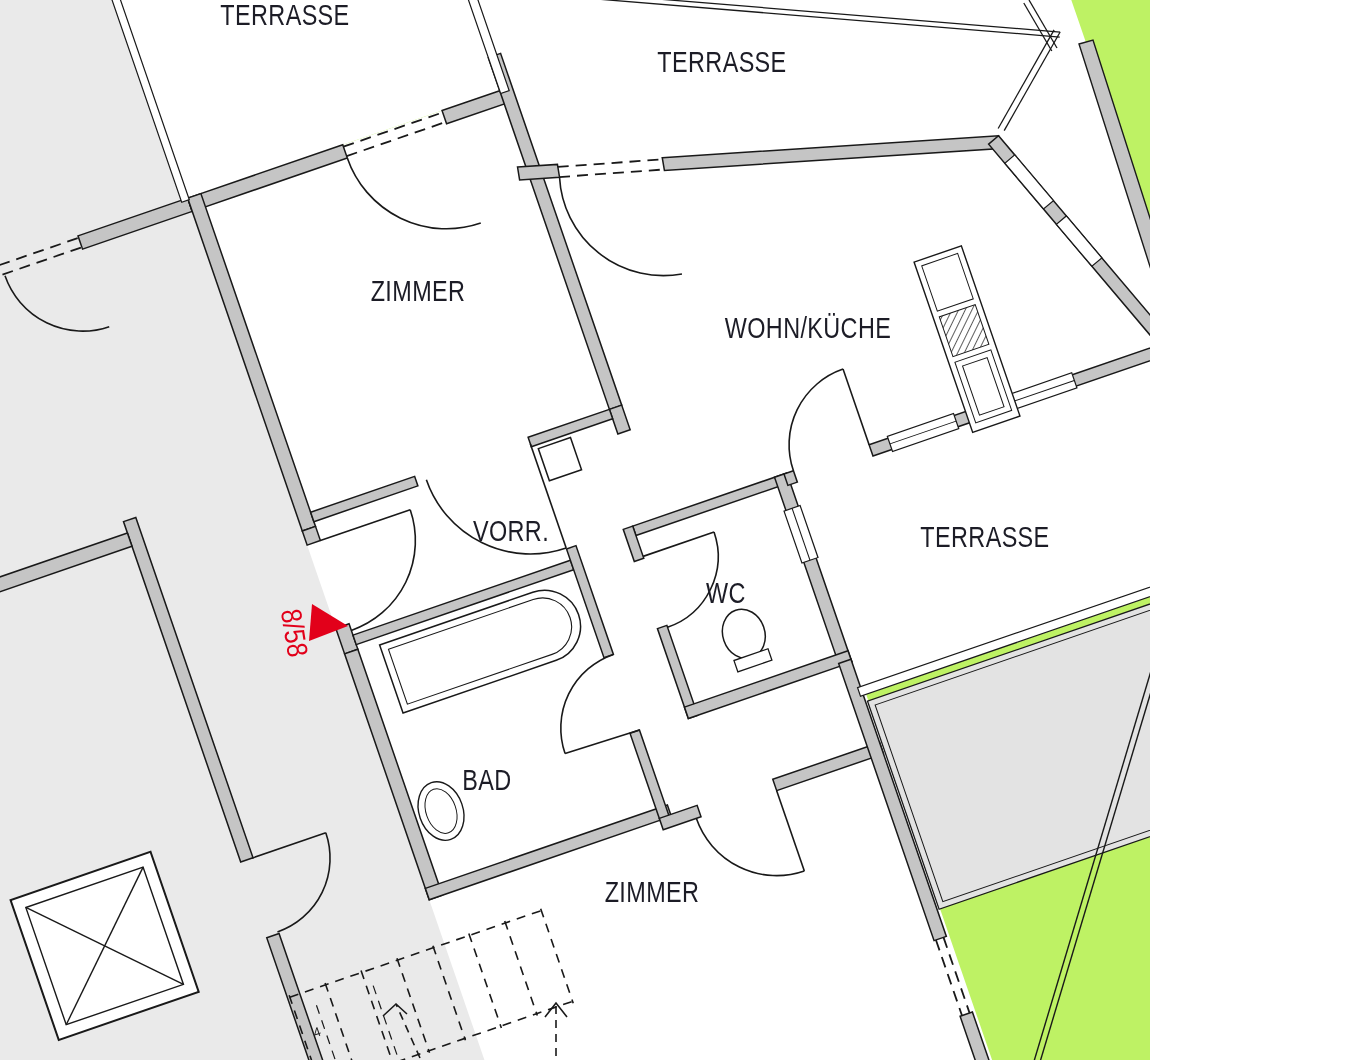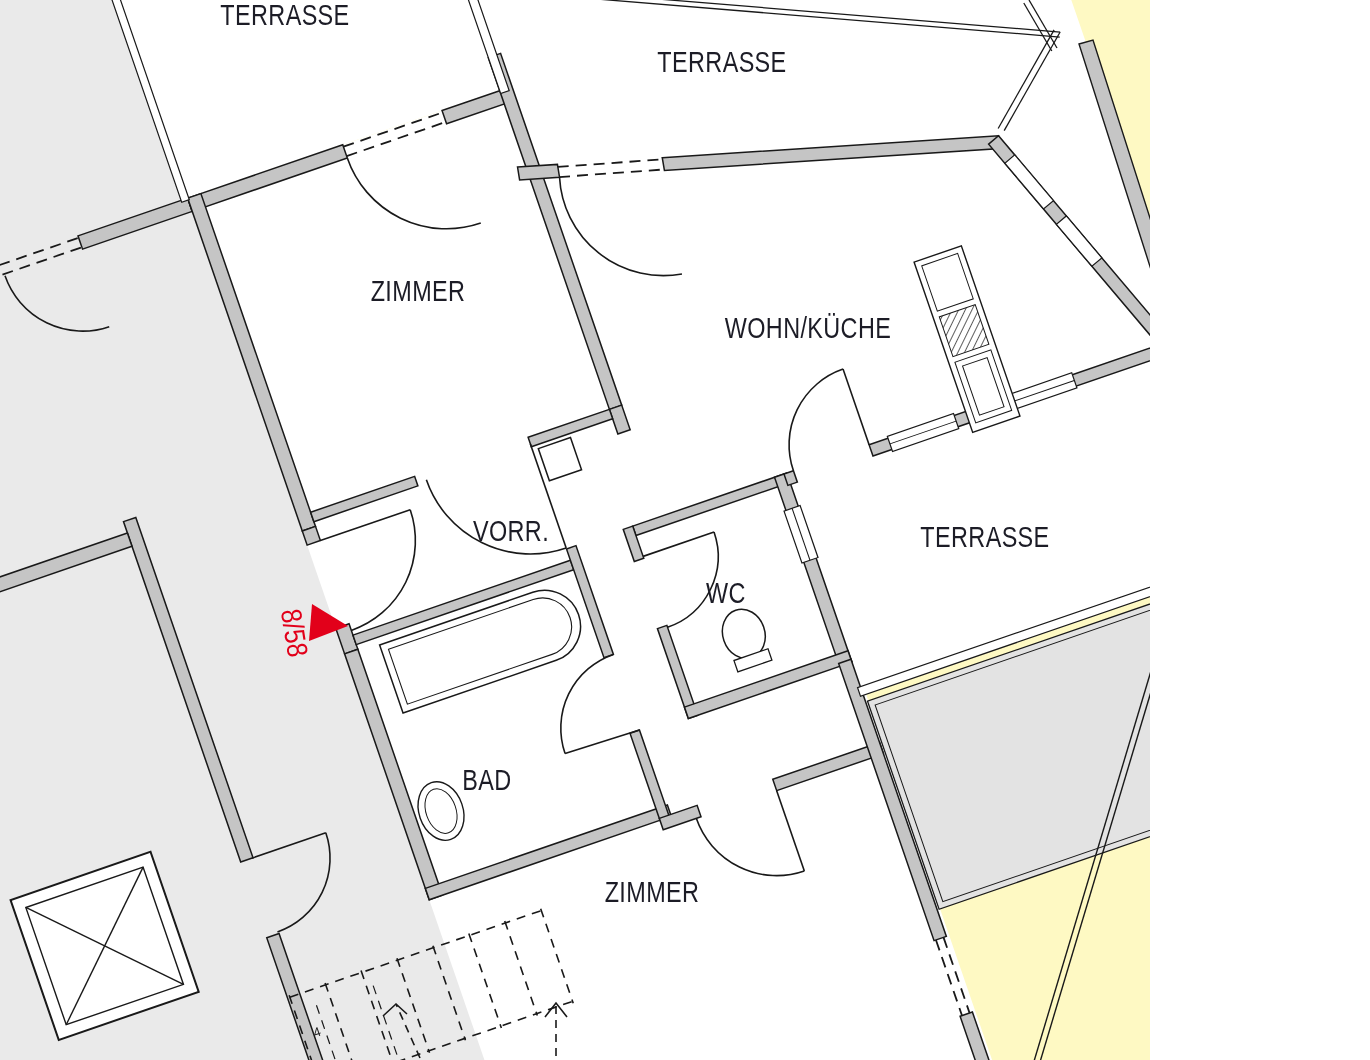--- a/index.html
+++ b/index.html
@@ -1,16 +1,16 @@
 <!DOCTYPE html>
 <html><head>
 <meta charset="utf-8">
 <style>
   html,body{margin:0;padding:0;background:#fff;}
-  #stage{position:relative;width:1150px;height:1060px;overflow:hidden;background:#fef9c3;
+  #stage{position:relative;width:1150px;height:1060px;overflow:hidden;background:#bef264;
          font-family:"Liberation Sans",sans-serif;}
   #plan-svg{position:absolute;left:0;top:0;}
   .lbl{position:absolute;font-size:30px;line-height:1;color:#1c1c26;letter-spacing:.5px;
        white-space:nowrap;transform:translate(-50%,-50%) scaleX(.78);}
   .marker-lbl{position:absolute;font-size:29px;line-height:1;color:#e2001a;white-space:nowrap;
        transform:translate(-50%,-50%) rotate(81deg) scaleX(.85);}
   .stair-num{position:absolute;font-size:13px;line-height:1;color:#222;
        transform:translate(-50%,-50%) rotate(-19deg);}
 </style>
 </head>

